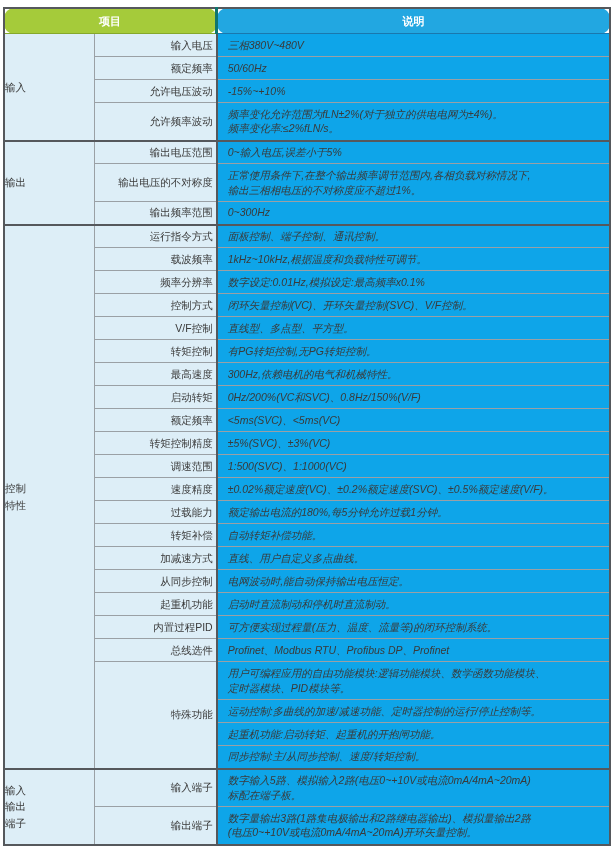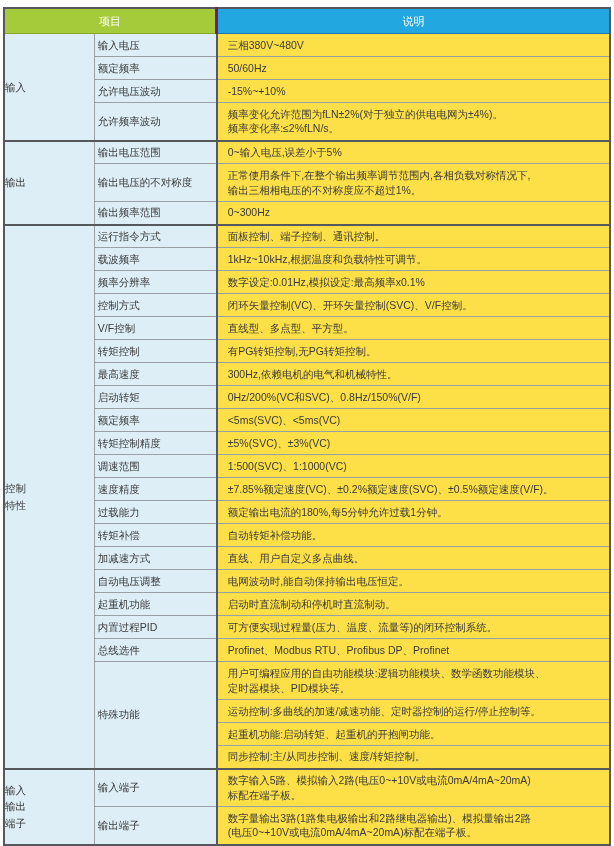--- a/index.html
+++ b/index.html
@@ -24,55 +24,57 @@
     border-collapse:collapse;
     table-layout:fixed;
     border:2px solid var(--line-dark);
   }
   col.c-group{width:90px;}
   col.c-item{width:122px;}
   col.c-desc{width:392px;}
   thead th{
     height:24px;
     font-size:11px;
-    font-weight:normal;
+    font-weight:bold;
     color:#ffffff;
     text-align:center;
     vertical-align:middle;
     border-bottom:1px solid var(--line-dark);
     padding:0;
+    border-radius:10px;
   }
   th.project-header{background:var(--green);border-bottom-color:var(--green-dark);}
-  th.description-header{background:var(--blue);border-left:3px solid #701a75;border-bottom-color:var(--blue-dark);}
+  th.description-header{background:var(--blue);border-left:3px solid #0f766e;border-bottom-color:var(--blue-dark);}
   td{
     border:1px solid var(--line);
     font-size:10.5px;
     line-height:1.4;
     vertical-align:middle;
     padding:2px 0;
   }
   tr{height:23px;}
   tr.tall{height:38px;}
   td.group-cell{
     background:var(--cell-blue);
     white-space:pre-line;
     line-height:1.55;
     border-right:1px solid var(--line);
   }
   td.item-cell{
     background:var(--cell-blue);
-    text-align:left;
+    text-align:right;
     border-right:2px solid var(--line-dark);
     padding:2px 3px;
   }
   td.desc-cell{
-    background:#fde047;
+    background:#0ea5e9;
     text-align:left;
     padding:2px 8px 2px 10px;
     white-space:pre-line;
+    font-style:italic;
   }
   tr.group-start td{border-top:2px solid var(--line-dark);}
 </style>
 </head>
 <body>
 
 <div class="spec-wrap">
   <table class="spec">
     <colgroup>
       <col class="c-group">
@@ -159,36 +161,36 @@
         <tr>
           <td class="item-cell">转矩控制精度</td>
           <td class="desc-cell">±5%(SVC)、±3%(VC)</td>
         </tr>
         <tr>
           <td class="item-cell">调速范围</td>
           <td class="desc-cell">1:500(SVC)、1:1000(VC)</td>
         </tr>
         <tr>
           <td class="item-cell">速度精度</td>
-          <td class="desc-cell">±7.85%额定速度(VC)、±0.2%额定速度(SVC)、±0.5%额定速度(V/F)。</td>
+          <td class="desc-cell">±0.02%额定速度(VC)、±0.2%额定速度(SVC)、±0.5%额定速度(V/F)。</td>
         </tr>
         <tr>
           <td class="item-cell">过载能力</td>
           <td class="desc-cell">额定输出电流的180%,每5分钟允许过载1分钟。</td>
         </tr>
         <tr>
           <td class="item-cell">转矩补偿</td>
           <td class="desc-cell">自动转矩补偿功能。</td>
         </tr>
         <tr>
           <td class="item-cell">加减速方式</td>
           <td class="desc-cell">直线、用户自定义多点曲线。</td>
         </tr>
         <tr>
-          <td class="item-cell">自动电压调整</td>
+          <td class="item-cell">从同步控制</td>
           <td class="desc-cell">电网波动时,能自动保持输出电压恒定。</td>
         </tr>
         <tr>
           <td class="item-cell">起重机功能</td>
           <td class="desc-cell">启动时直流制动和停机时直流制动。</td>
         </tr>
         <tr>
           <td class="item-cell">内置过程PID</td>
           <td class="desc-cell">可方便实现过程量(压力、温度、流量等)的闭环控制系统。</td>
         </tr>
@@ -214,17 +216,17 @@
           <td class="group-cell" rowspan="2">输入
 输出
 端子</td>
           <td class="item-cell">输入端子</td>
           <td class="desc-cell">数字输入5路、模拟输入2路(电压0~+10V或电流0mA/4mA~20mA)
 标配在端子板。</td>
         </tr>
         <tr class="tall">
           <td class="item-cell">输出端子</td>
           <td class="desc-cell">数字量输出3路(1路集电极输出和2路继电器输出)、模拟量输出2路
-(电压0~+10V或电流0mA/4mA~20mA)标配在端子板。</td>
+(电压0~+10V或电流0mA/4mA~20mA)开环矢量控制。</td>
         </tr>
       </tbody>
   </table>
 </div>
 
 </body></html>

